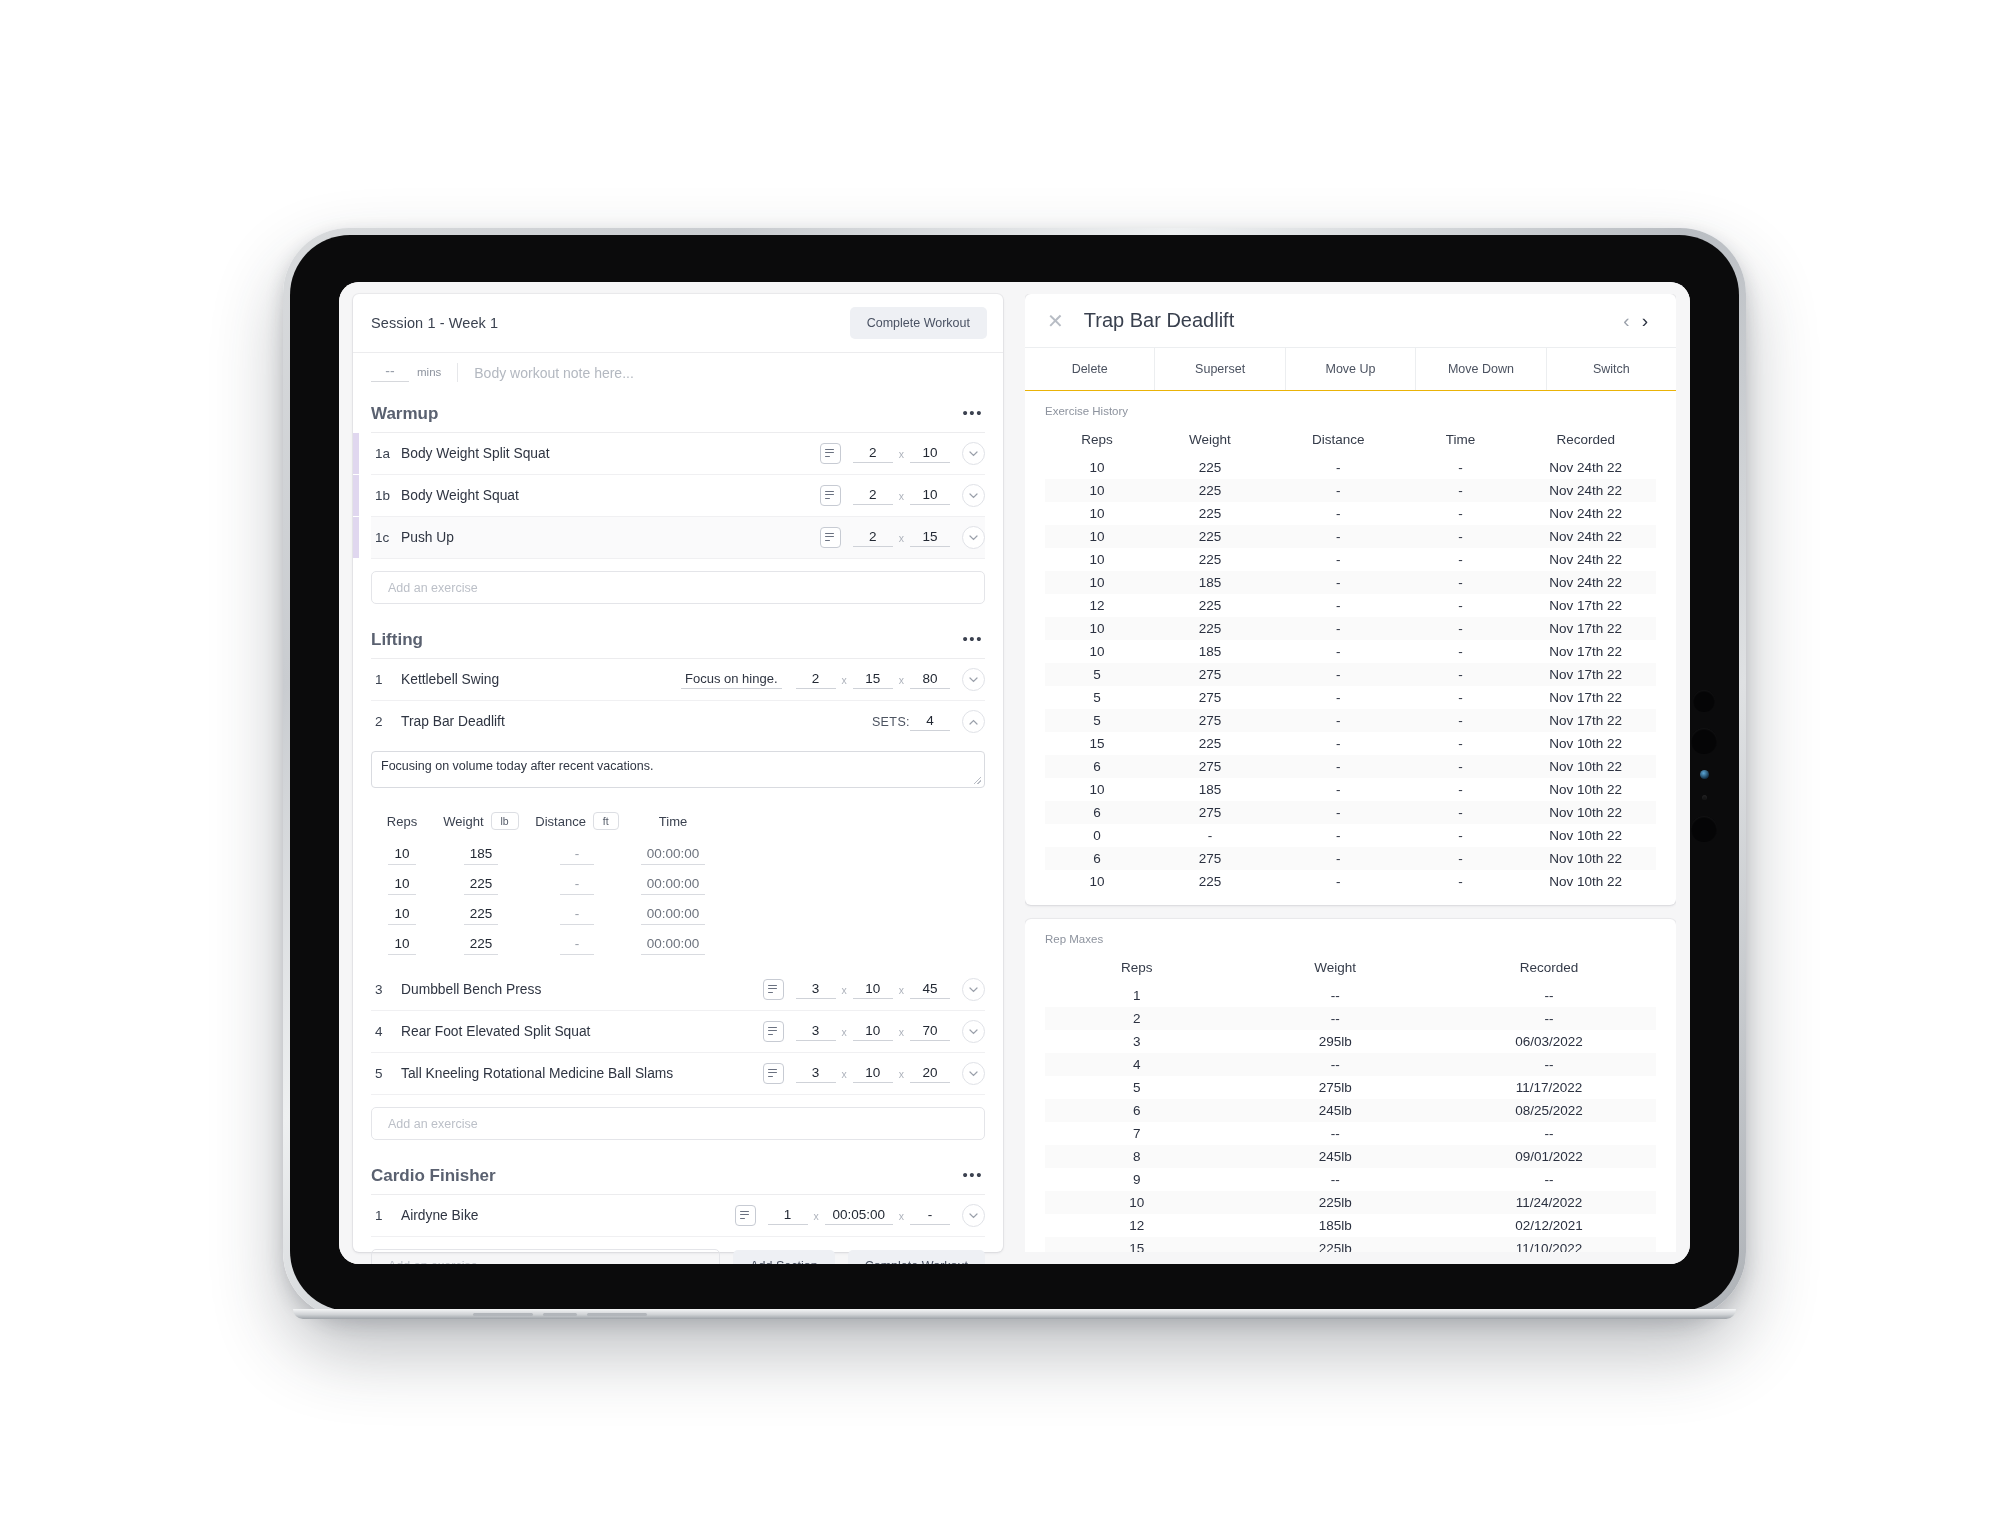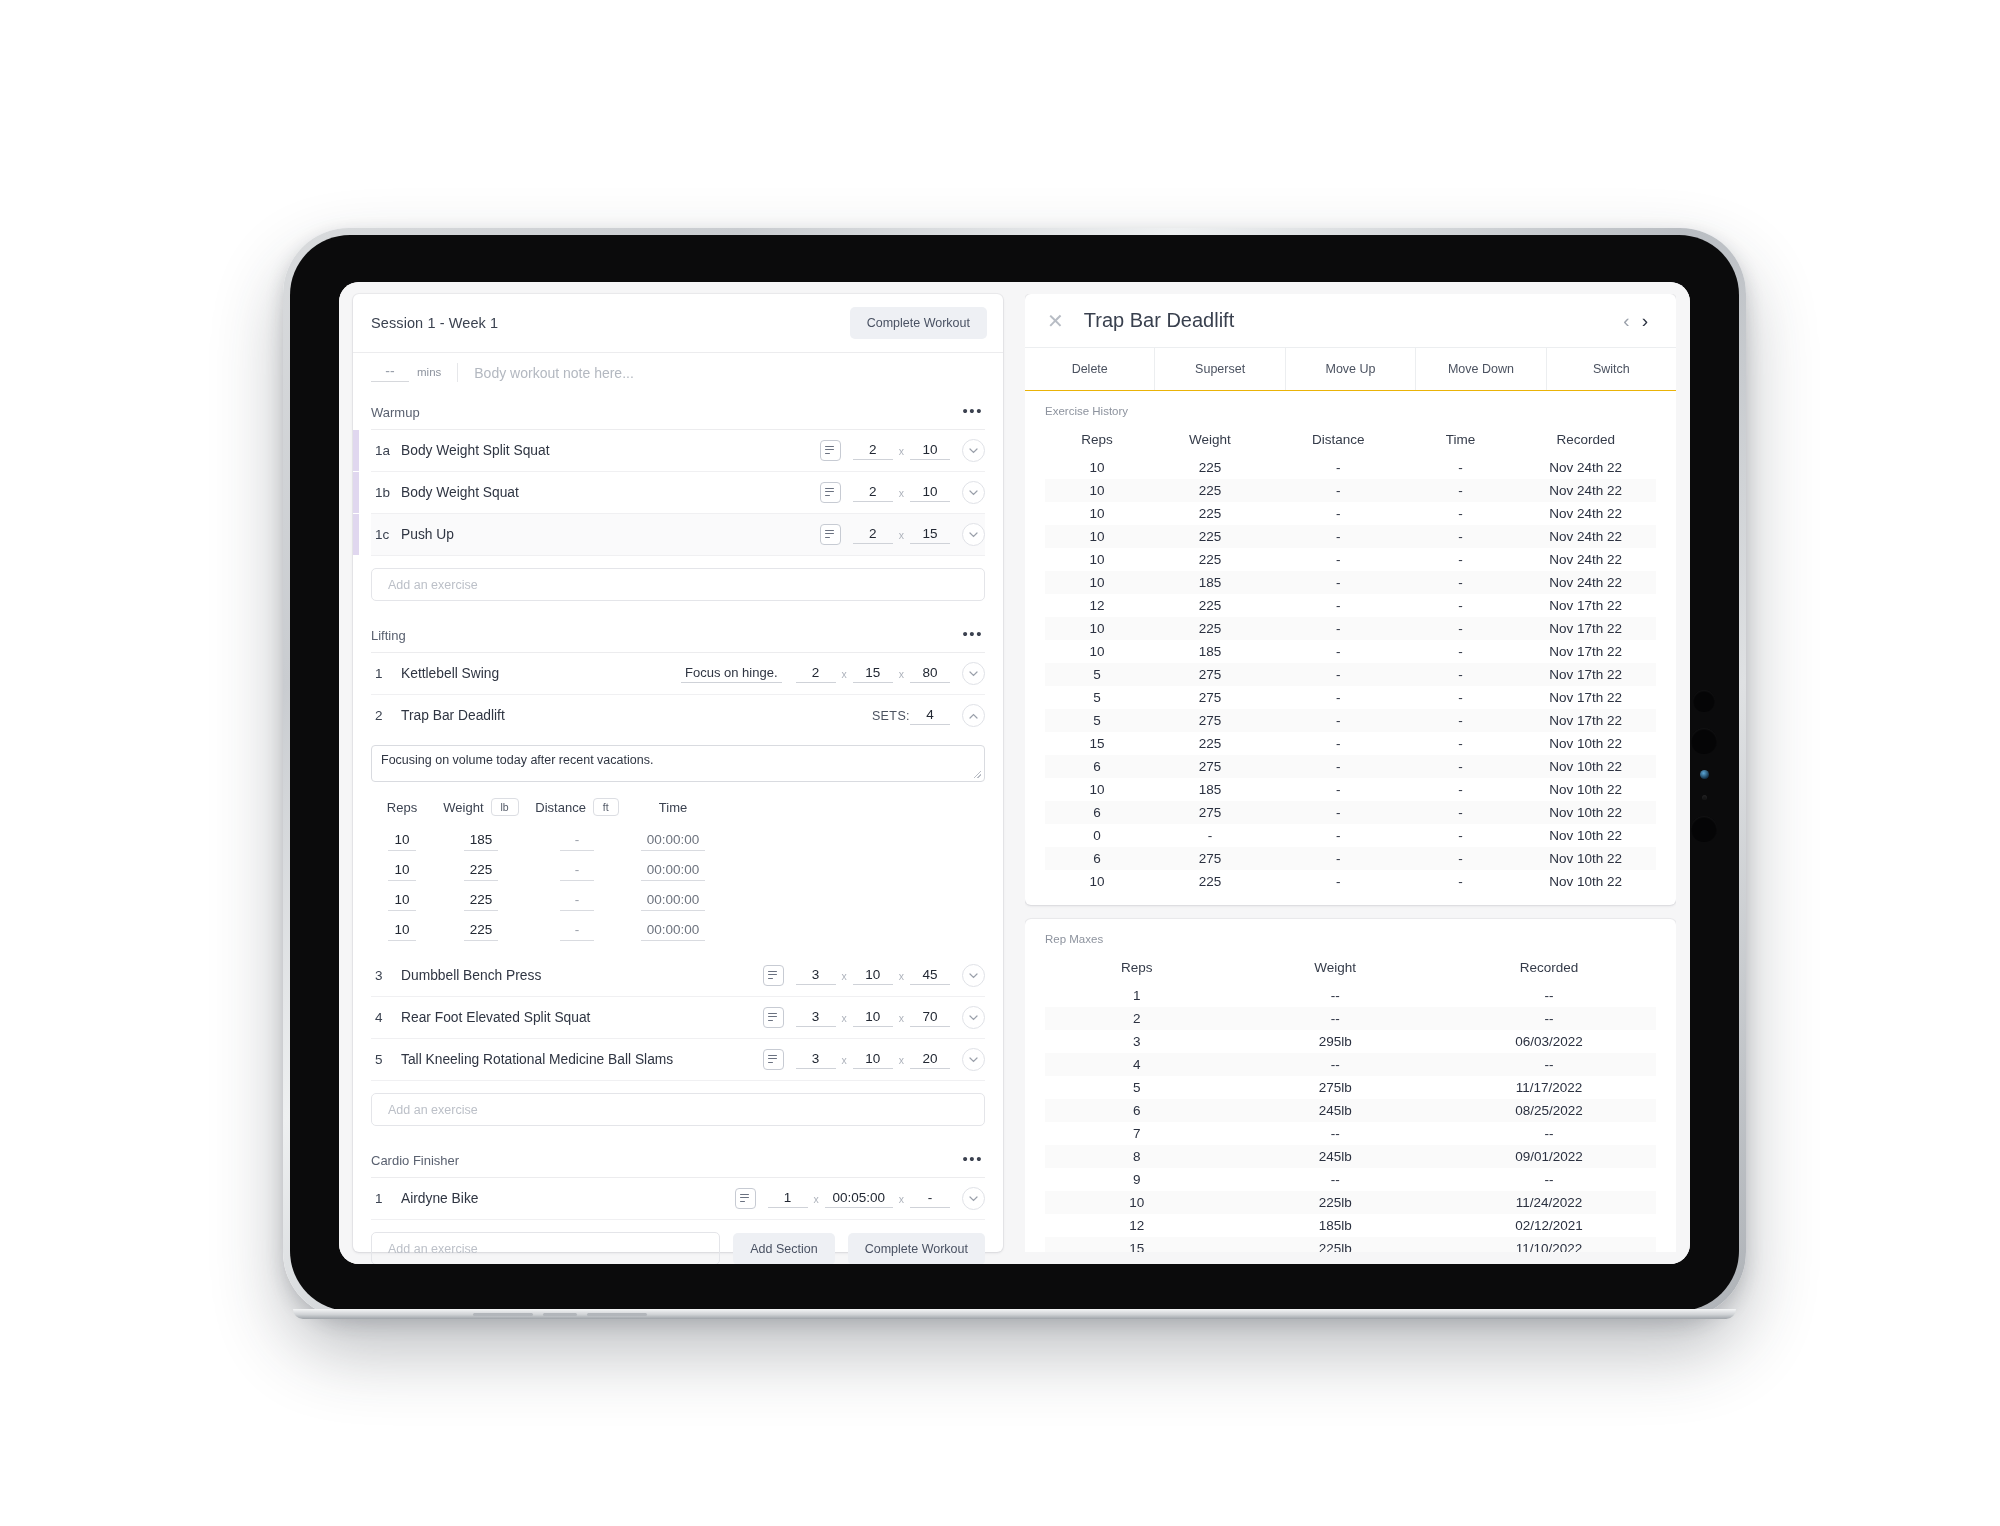--- a/index.html
+++ b/index.html
@@ -45,21 +45,21 @@
             padding:9px 17px;font-family:"Liberation Sans",sans-serif;cursor:pointer;}
 
   .noterow{display:flex;align-items:center;padding:10px 16px 12px 18px;gap:0;}
   .mins-wrap{display:flex;align-items:baseline;gap:8px;padding-right:16px;border-right:1px solid #e6e7ea;}
   .mins-val{width:38px;border-bottom:1px solid #d6d8dc;text-align:center;color:#9aa0ab;font-size:14px;padding-bottom:2px;}
   .mins-lbl{font-size:11.5px;color:#8d939e;}
   .note-ph{padding-left:16px;font-size:14px;color:#b3b8c0;}
 
   .section{padding:0 18px;}
   .sec-head{display:flex;align-items:center;justify-content:space-between;padding:10px 0 8px;border-bottom:1px solid #ececee;}
-  .sec-name{font-size:13px;color:#5a6170;}
+  .sec-name{font-size:17px;color:#5a6170;font-weight:bold;}
   .dots{letter-spacing:1.6px;font-size:15px;color:#3c4250;line-height:.6;padding:2px 2px 6px;cursor:pointer;}
 
   .exrow{display:flex;align-items:center;min-height:41px;border-bottom:1px solid #f0f0f2;position:relative;padding-left:4px;}
   .exrow.alt{background:#fafafb;}
   .exrow .bar{position:absolute;left:-18px;top:0;bottom:0;width:6px;background:#e0d7ef;}
   .ex-idx{width:26px;font-size:13.5px;color:#3b4250;flex:none;}
   .ex-name{font-size:13.8px;color:#2f3542;flex:1;white-space:nowrap;}
   .ex-note-txt{font-size:13px;color:#2f3542;border-bottom:1px solid #cfd2d8;padding:0 4px 2px;margin-right:14px;}
 
   .noteicon{width:19px;height:19px;border:1px solid #c7cbd3;border-radius:4px;position:relative;flex:none;margin-right:12px;background:#fff;cursor:pointer;}
@@ -87,21 +87,21 @@
   .sc.wt{width:96px;}
   .sc.dist{width:96px;}
   .sc.time{width:96px;}
   .sethead .sc{font-size:13px;color:#3b4250;display:flex;align-items:center;justify-content:center;gap:7px;height:28px;}
   .unit{border:1px solid #dcdee3;border-radius:4px;font-size:10.5px;color:#555c69;padding:2px 9px;background:#fff;cursor:pointer;}
   .setline{margin-top:9px;}
   .setline .cell{margin:0 auto;border-bottom:1px solid #d9dbe0;font-size:13.5px;color:#222833;padding:0 6px 3px;display:inline-block;}
   .setline .cell.t{color:#6d737e;}
   .setline .cell.dash{color:#9aa0aa;min-width:22px;}
 
-  .exnote-box{border:1px solid #d9dbe0;border-radius:4px;font-size:12.5px;color:#2f3542;padding:7px 9px 14px;margin:9px 0 3px;position:relative;background:#fff;}
+  .exnote-box{border:1px solid #d9dbe0;border-radius:4px;font-size:12.5px;color:#2f3542;padding:7px 9px 14px;margin:9px 0 11px;position:relative;background:#fff;}
   .exnote-box::after{content:"";position:absolute;right:3px;bottom:3px;width:7px;height:7px;
     background:linear-gradient(135deg,transparent 45%,#b9bdc5 45%,#b9bdc5 55%,transparent 55%,transparent 70%,#b9bdc5 70%,#b9bdc5 80%,transparent 80%);}
 
   .footrow{display:flex;align-items:center;gap:13px;padding:12px 0 16px;}
   .footrow .addex{flex:1;margin:0;}
 
   
   .right{flex:1;display:flex;flex-direction:column;align-self:stretch;overflow:hidden;}
   .rt-head{display:flex;align-items:center;padding:15px 22px;border-bottom:1px solid #eceef0;}
   .x-icon{font-size:20px;color:#b7bcc4;margin-right:20px;line-height:1;cursor:pointer;font-weight:300;}

